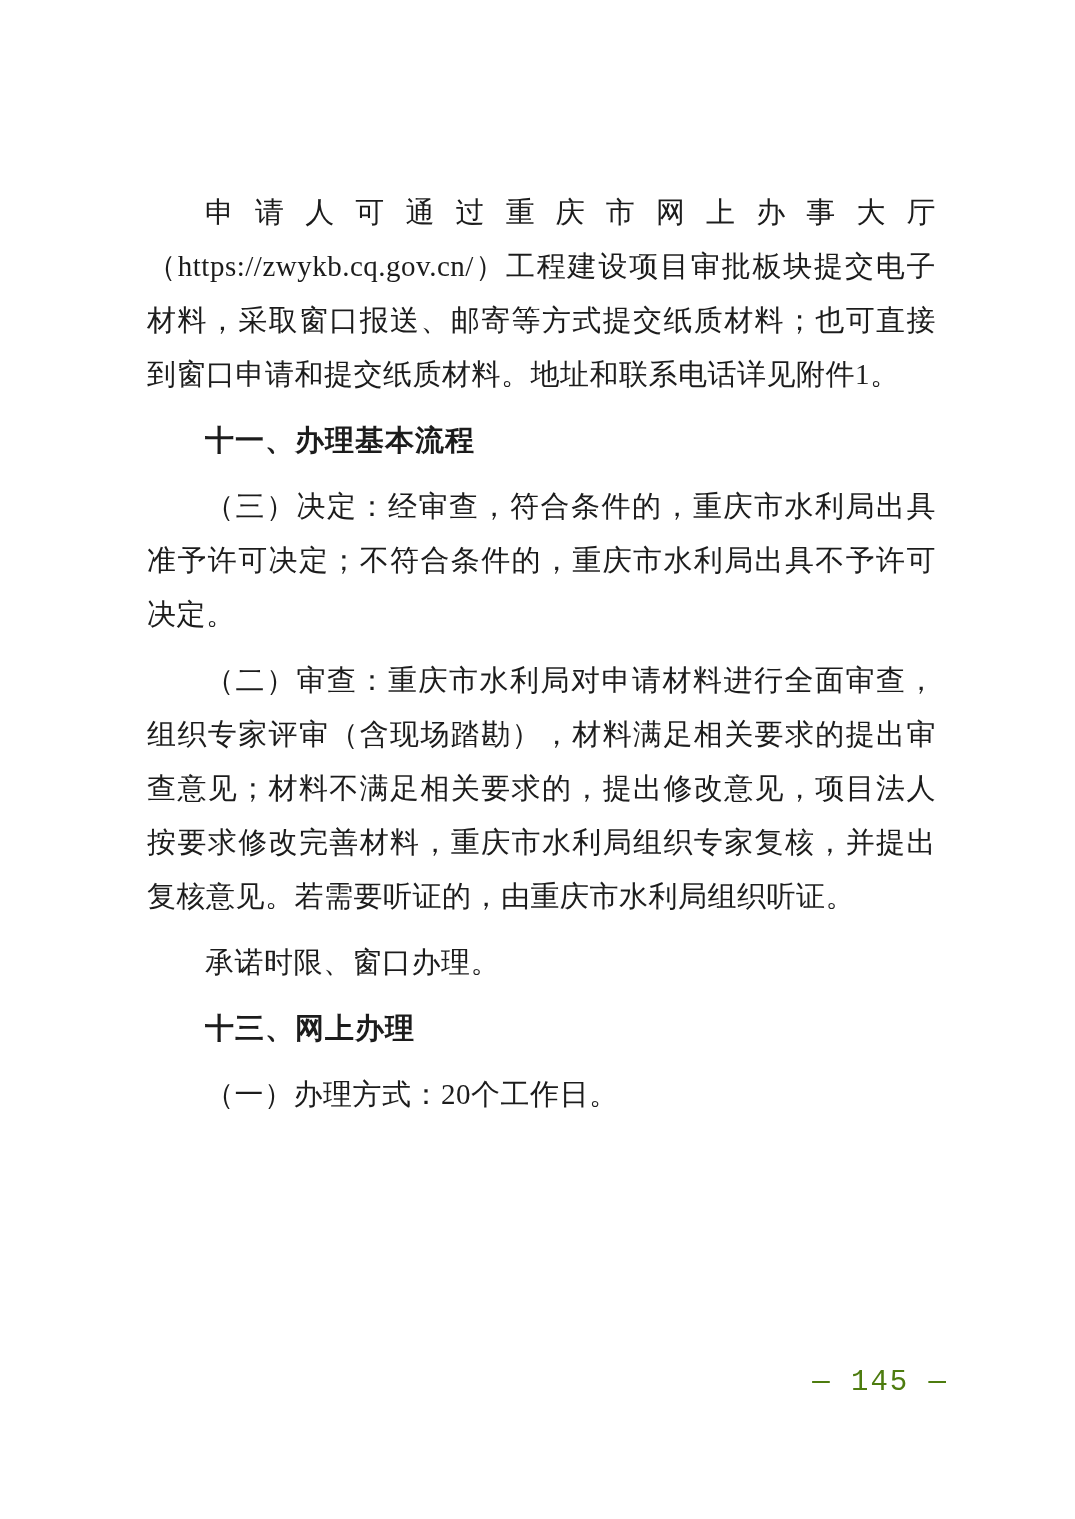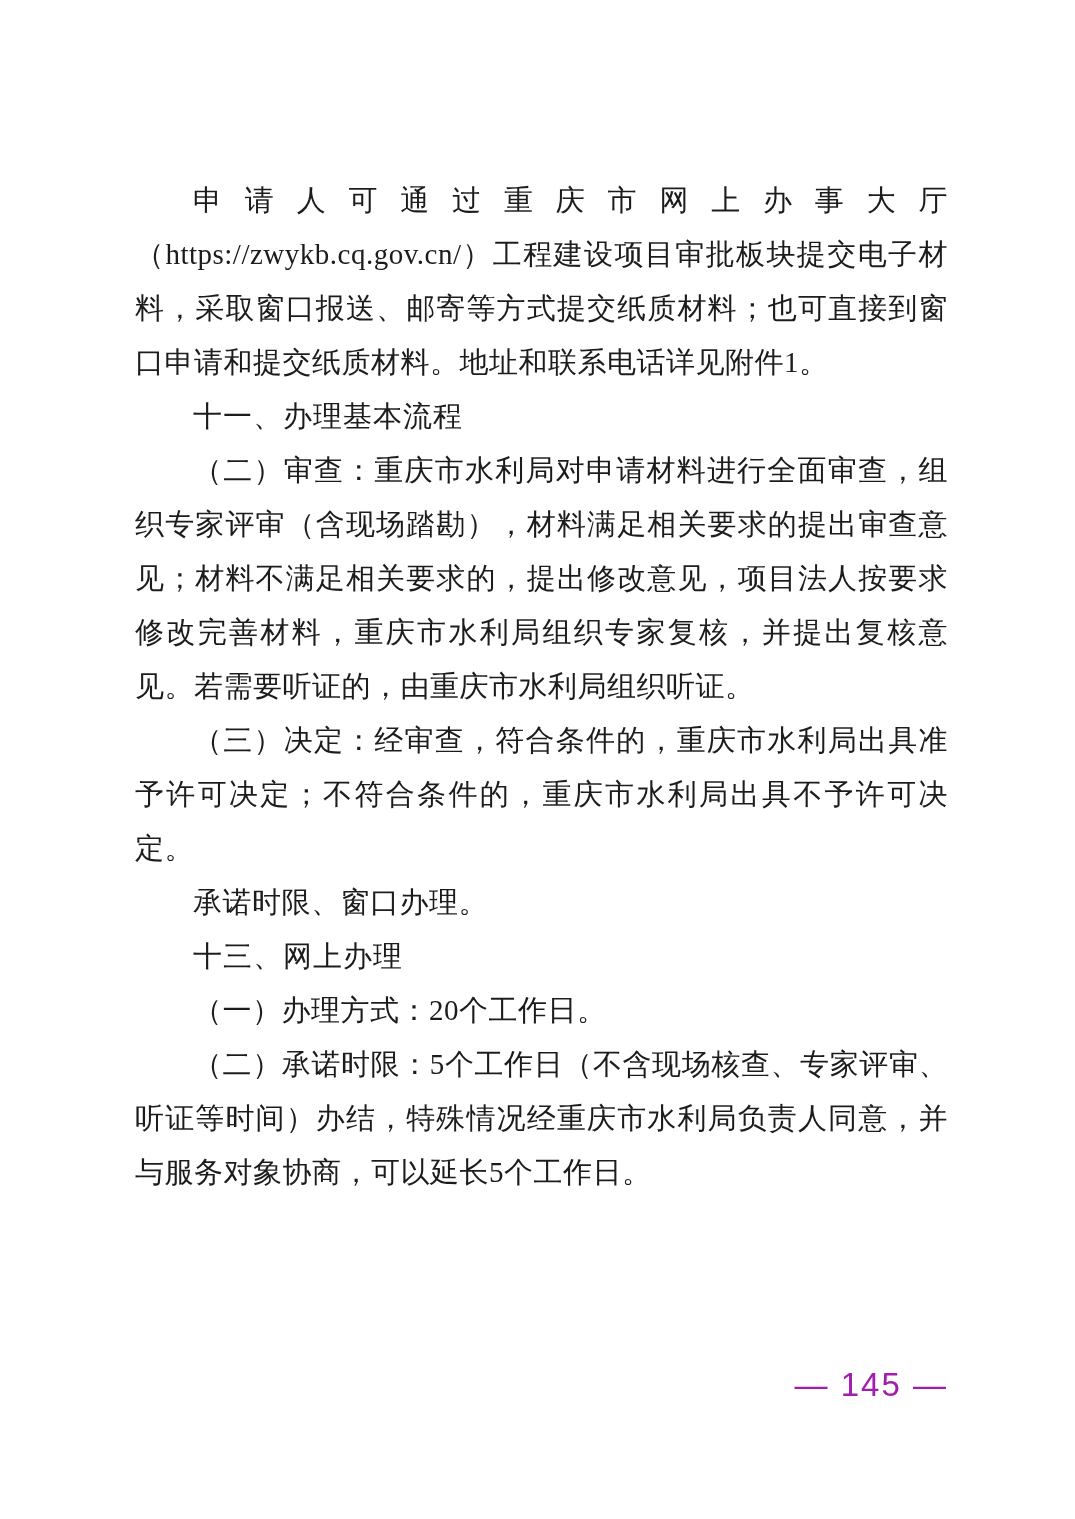--- a/index.html
+++ b/index.html
@@ -16,55 +16,54 @@
     font-family: "Liberation Serif", serif;
     color: #1c1c1c;
   }
   .content {
     position: absolute;
     left: 135px;
     top: 173px;
     width: 813px;
   }
   .content p {
-    margin: 0;
+    margin: 12px;
     padding: 0;
     font-size: 29px;
     line-height: 54px;
     text-align: justify;
     text-justify: inter-character;
     text-indent: 2em;
     letter-spacing: 0.5px;
     font-family: "Liberation Serif", serif;
   }
   .content p.heading {
-    font-weight: normal;
+    font-weight: bold;
     text-align: left;
     letter-spacing: 1px;
     font-family: "Liberation Sans", sans-serif;
   }
   .page-footer {
     position: absolute;
     top: 1366px;
     right: 127px;
-    font-size: 33px;
+    font-size: 29px;
     letter-spacing: 2px;
-    color: #a21caf;
-    font-family: Liberation Sans, sans-serif;
+    color: #4d7c0f;
+    font-family: Liberation Mono, monospace;
   }
 </style>
 </head>
 <body>
 
 <div class="page">
   <div class="content">
     <p class="body">申请人可通过重庆市网上办事大厅（https://zwykb.cq.gov.cn/）工程建设项目审批板块提交电子材料，采取窗口报送、邮寄等方式提交纸质材料；也可直接到窗口申请和提交纸质材料。地址和联系电话详见附件1。</p>
     <p class="heading">十一、办理基本流程</p>
+    <p class="body">（三）决定：经审查，符合条件的，重庆市水利局出具准予许可决定；不符合条件的，重庆市水利局出具不予许可决定。</p>
     <p class="body">（二）审查：重庆市水利局对申请材料进行全面审查，组织专家评审（含现场踏勘），材料满足相关要求的提出审查意见；材料不满足相关要求的，提出修改意见，项目法人按要求修改完善材料，重庆市水利局组织专家复核，并提出复核意见。若需要听证的，由重庆市水利局组织听证。</p>
-    <p class="body">（三）决定：经审查，符合条件的，重庆市水利局出具准予许可决定；不符合条件的，重庆市水利局出具不予许可决定。</p>
     <p class="body">承诺时限、窗口办理。</p>
     <p class="heading">十三、网上办理</p>
     <p class="body">（一）办理方式：20个工作日。</p>
-    <p class="body">（二）承诺时限：5个工作日（不含现场核查、专家评审、听证等时间）办结，特殊情况经重庆市水利局负责人同意，并与服务对象协商，可以延长5个工作日。</p>
   </div>
 
   <div class="page-footer">— 145 —</div>
 </div>
 
 </body></html>

